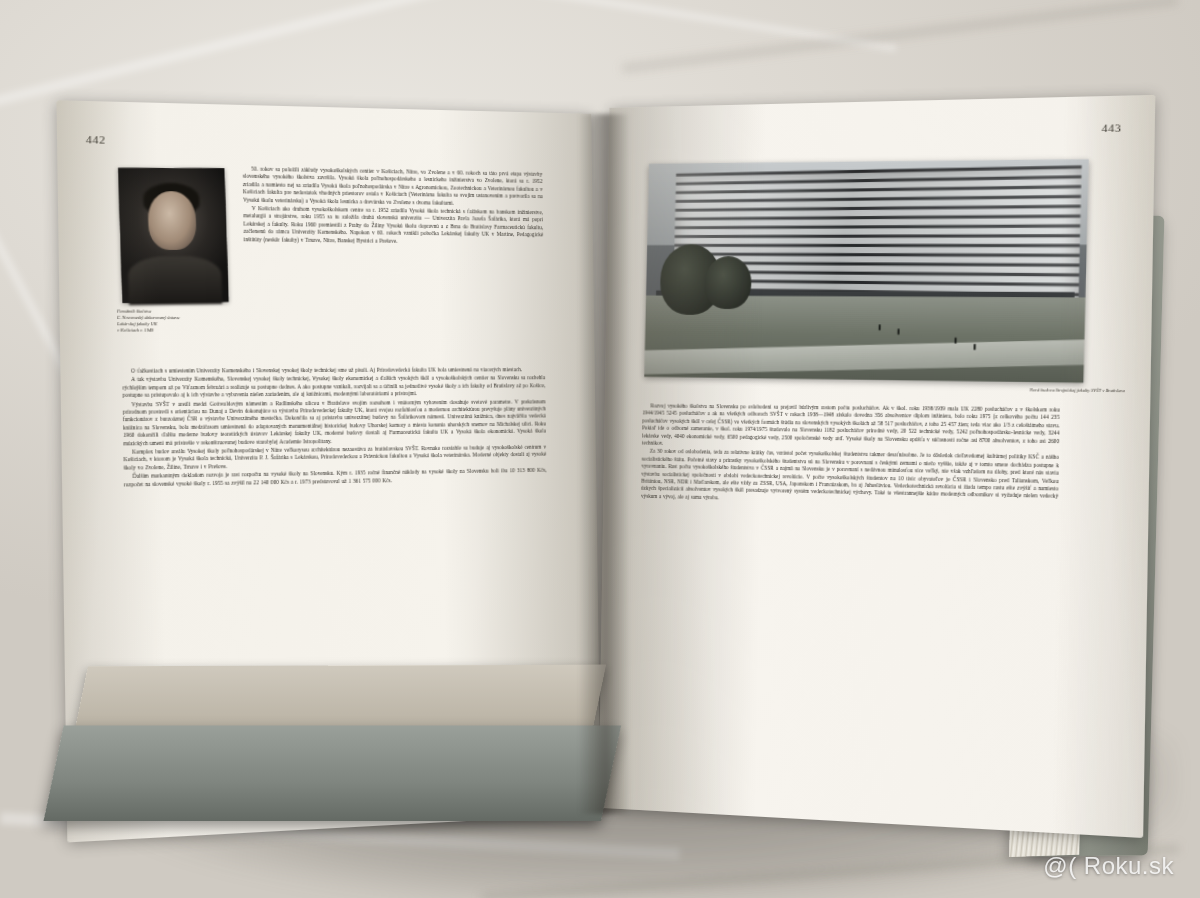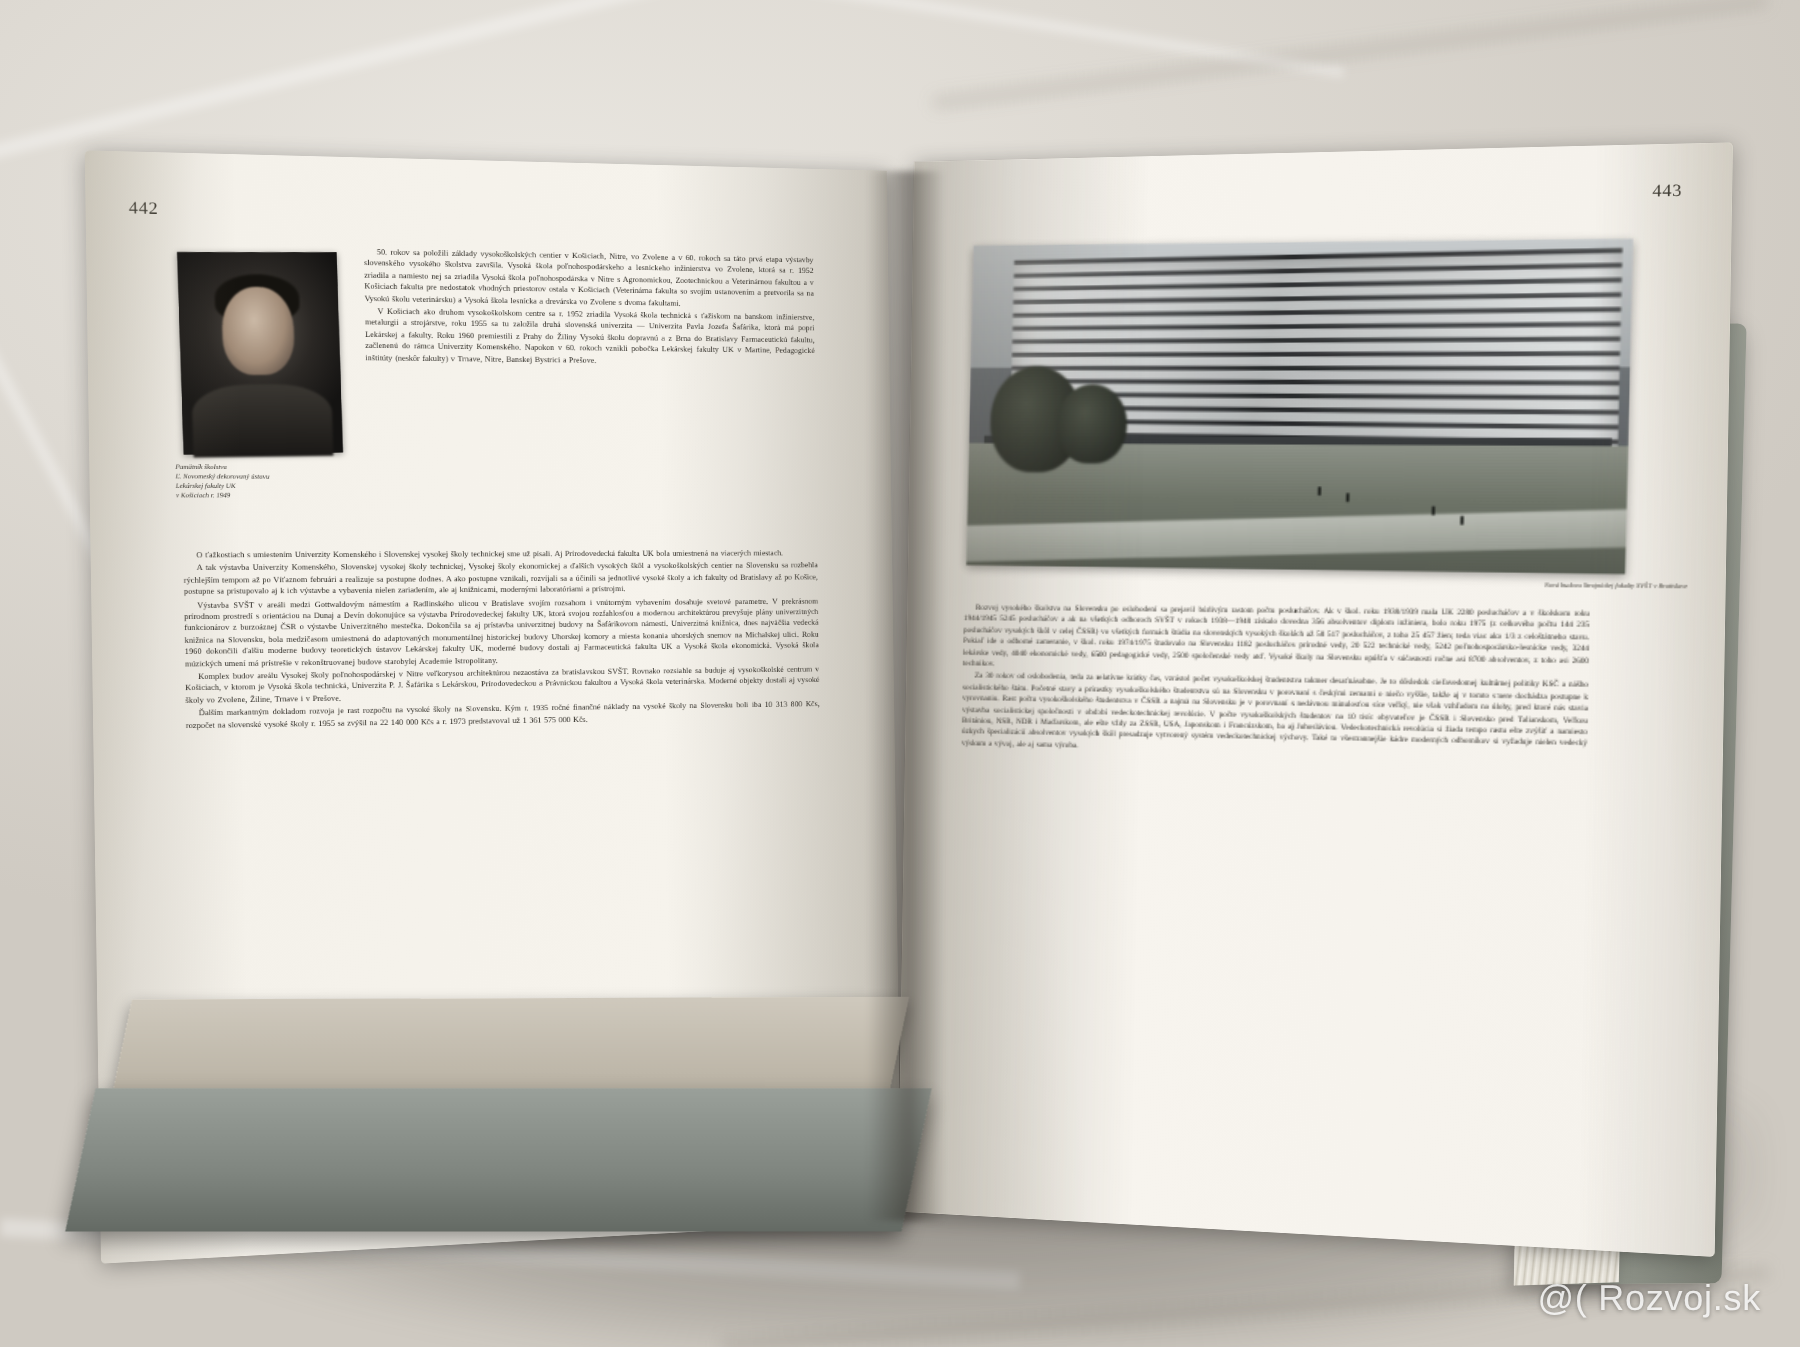--- a/index.html
+++ b/index.html
@@ -441,14 +441,14 @@
     </div>
 
     <div class="gutter"></div>
 
     <div class="left-block">
       <div class="left-page-edge"></div>
       <div class="left-cover"></div>
     </div>
   </div>
 
-  <div class="watermark">@( Rozvoj.sk</div>
+  <div class="watermark">@( Roku.sk</div>
 </div>
 
 </body></html>

